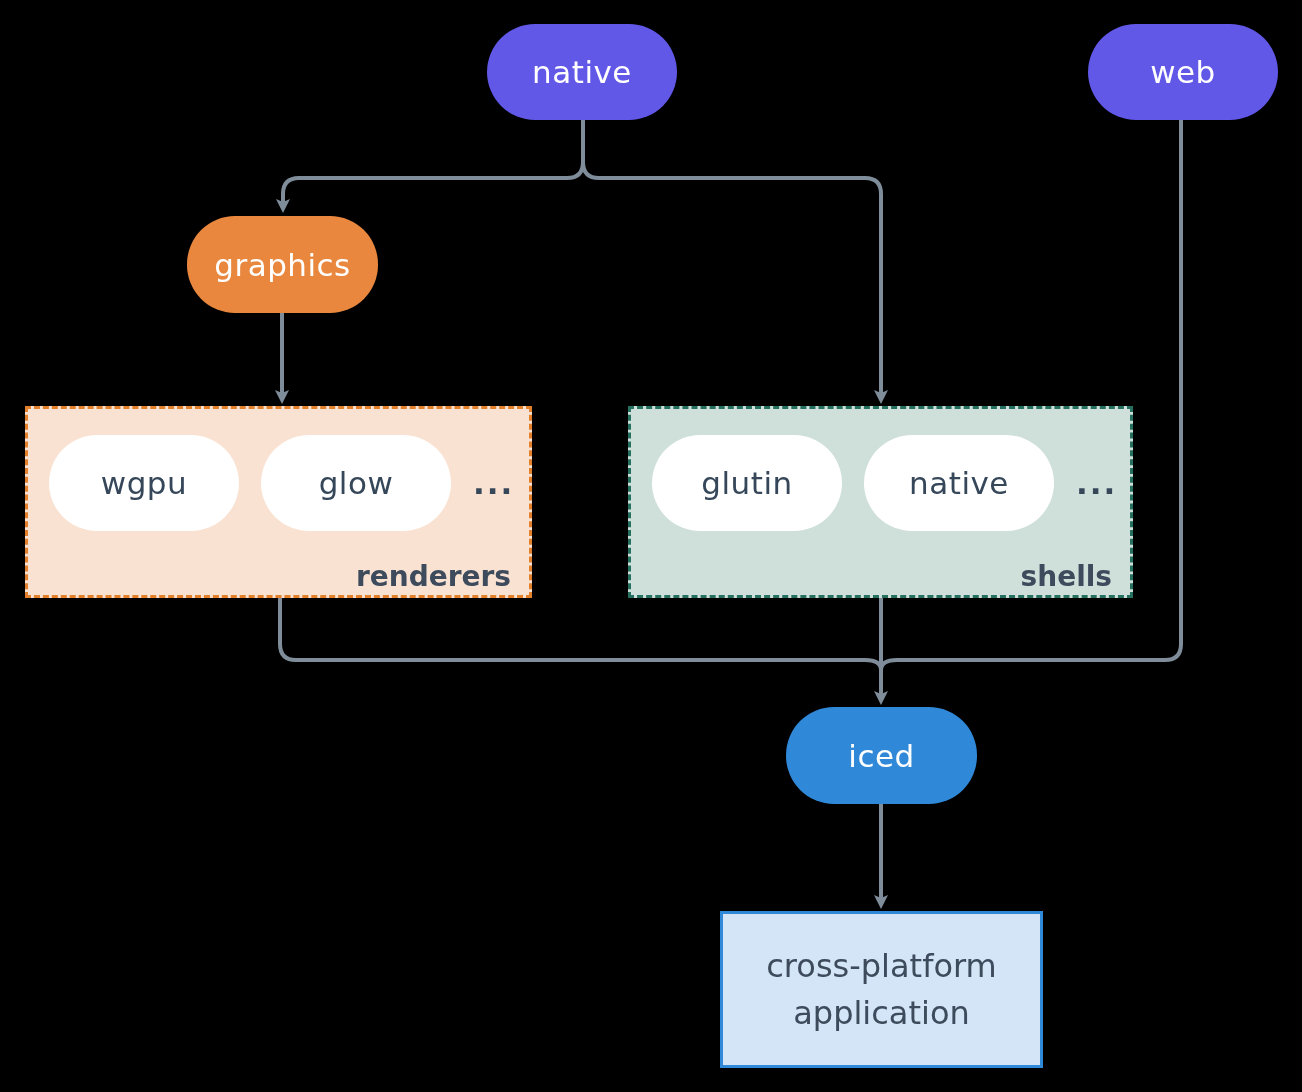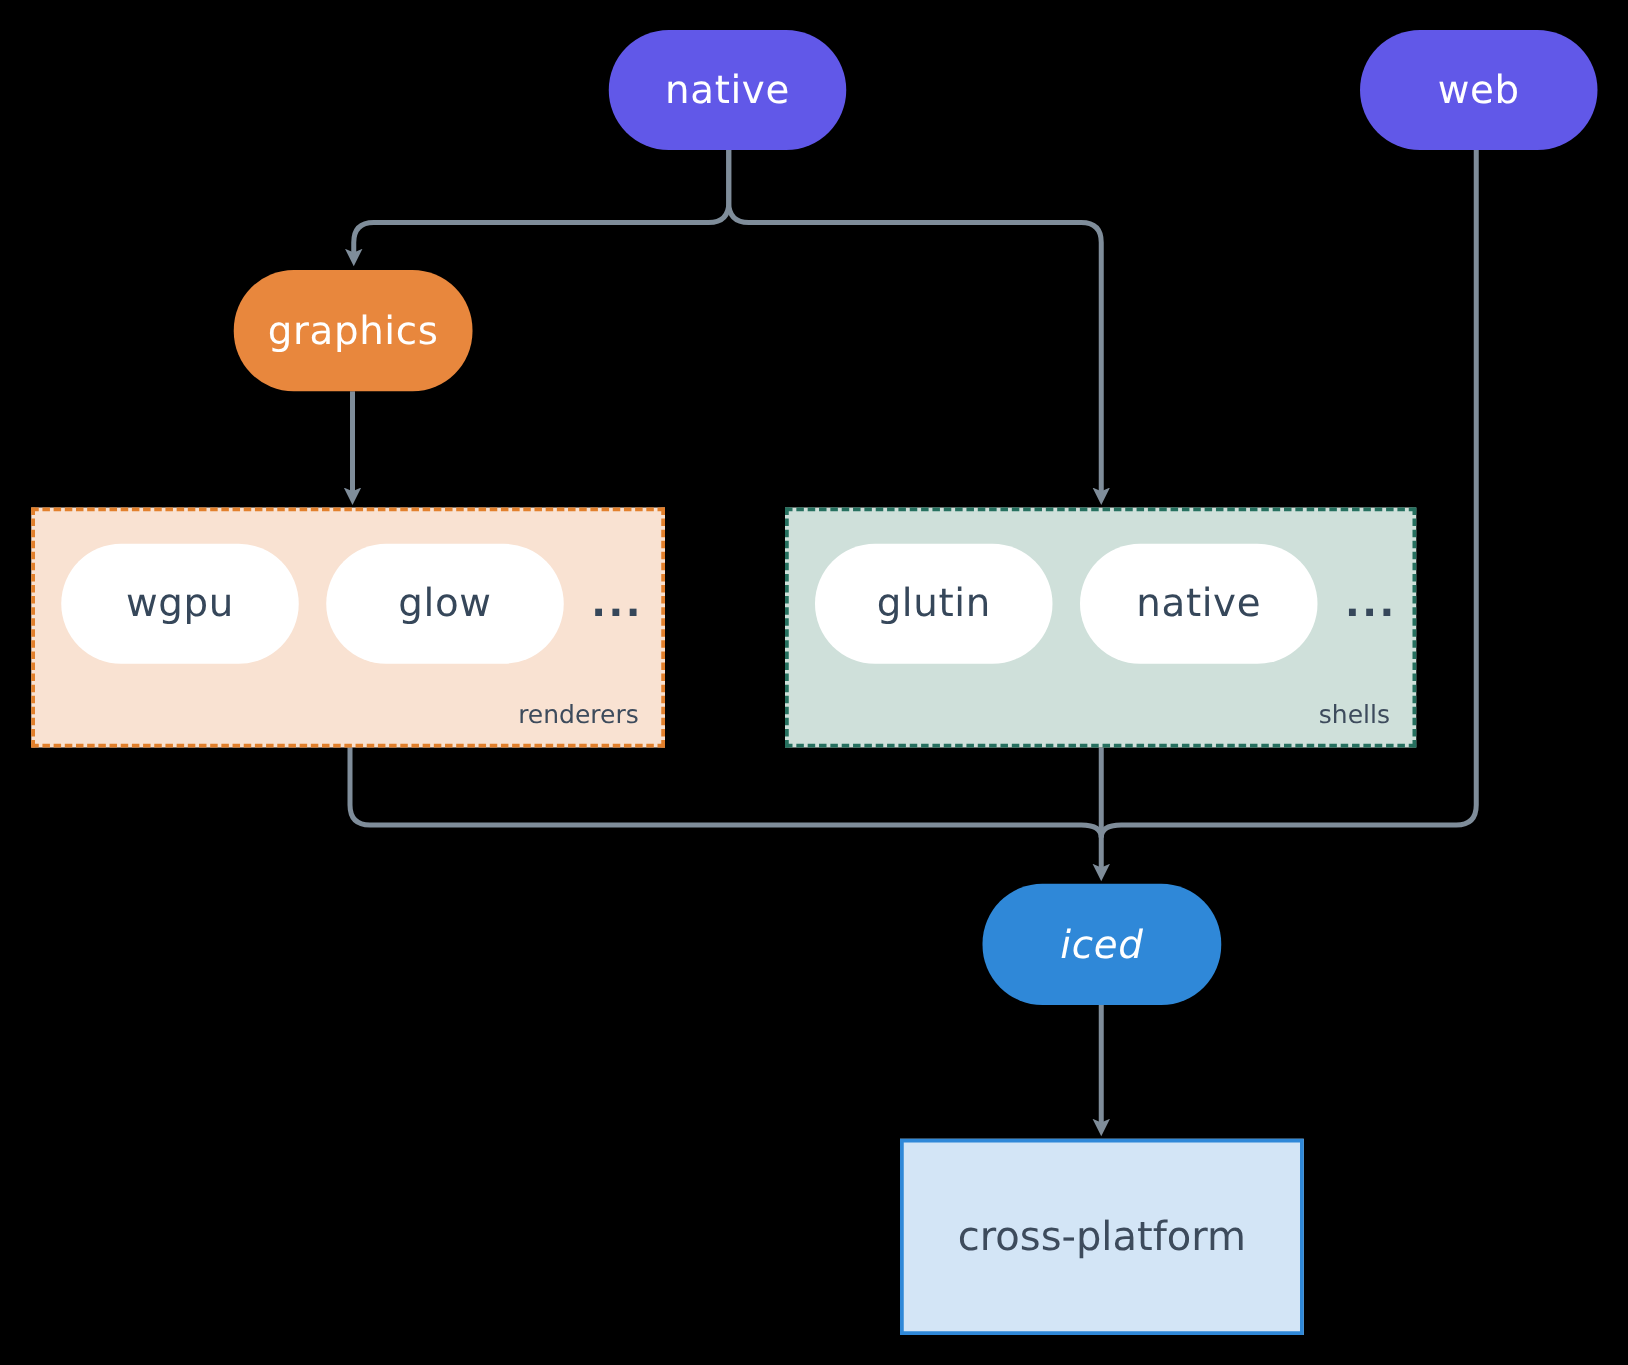--- a/index.html
+++ b/index.html
@@ -10,21 +10,21 @@
   .canvas { position: absolute; inset: 0; width: 1302px; height: 1092px; }
   svg.wires { position: absolute; left: 0; top: 0; width: 1302px; height: 1092px; }
 
   .pill {
     position: absolute; display: flex; align-items: center; justify-content: center;
     width: 190px; height: 96px; border-radius: 48px;
     font-size: 31px; letter-spacing: 0.5px;
   }
   .pill.purple { background: #6158e8; color: #ffffff; }
   .pill.orange { background: #e8873d; color: #ffffff; }
-  .pill.blue   { background: #2f88d8; color: #ffffff; font-style: italic; }
+  .pill.blue   { background: #2f88d8; color: #ffffff; }
   .pill.white  { background: #ffffff; color: #36475a; position: relative; }
 
   #node-native   { left: 487px; top: 24px; }
   #node-web      { left: 1088px; top: 24px; }
   #node-graphics { left: 187px; top: 216px; width: 191px; height: 97px; }
   #node-iced     { left: 786px; top: 707px; width: 191px; height: 97px; }
 
   .groupbox {
     position: absolute; box-sizing: border-box;
     width: 507px; height: 192px;
@@ -36,22 +36,22 @@
   .group-items {
     position: absolute; left: 0; top: 26px; right: 0;
     display: flex; align-items: center; padding-left: 21px;
   }
   .group-items .pill.white { margin-right: 22px; flex: 0 0 auto; }
   .ellipsis {
     color: #36475a; font-size: 31px; font-weight: bold; letter-spacing: 2px;
     line-height: 96px;
   }
   .group-label {
-    position: absolute; right: 18px; bottom: 12px;
-    color: #3d4b5c; font-size: 20px;
+    position: absolute; right: 18px; bottom: 2px;
+    color: #3d4b5c; font-size: 28px; font-weight: bold;
   }
 
   .app-box {
     position: absolute; left: 720px; top: 911px;
     width: 323px; height: 157px; box-sizing: border-box;
     background: #d3e5f6; border: 3px solid #2f88d8;
     display: flex; flex-direction: column; align-items: center; justify-content: center;
     color: #3d4b5c; font-size: 32px; line-height: 47px; text-align: right;
   }
 </style>
@@ -114,15 +114,16 @@
     </div>
     <div class="group-label">shells</div>
   </div>
 
   <div class="pill blue" id="node-iced">
     <span>iced</span>
   </div>
 
   <div class="app-box">
     <span>cross-platform</span>
+    <span>application</span>
   </div>
 
 </div>
 
 </body></html>

